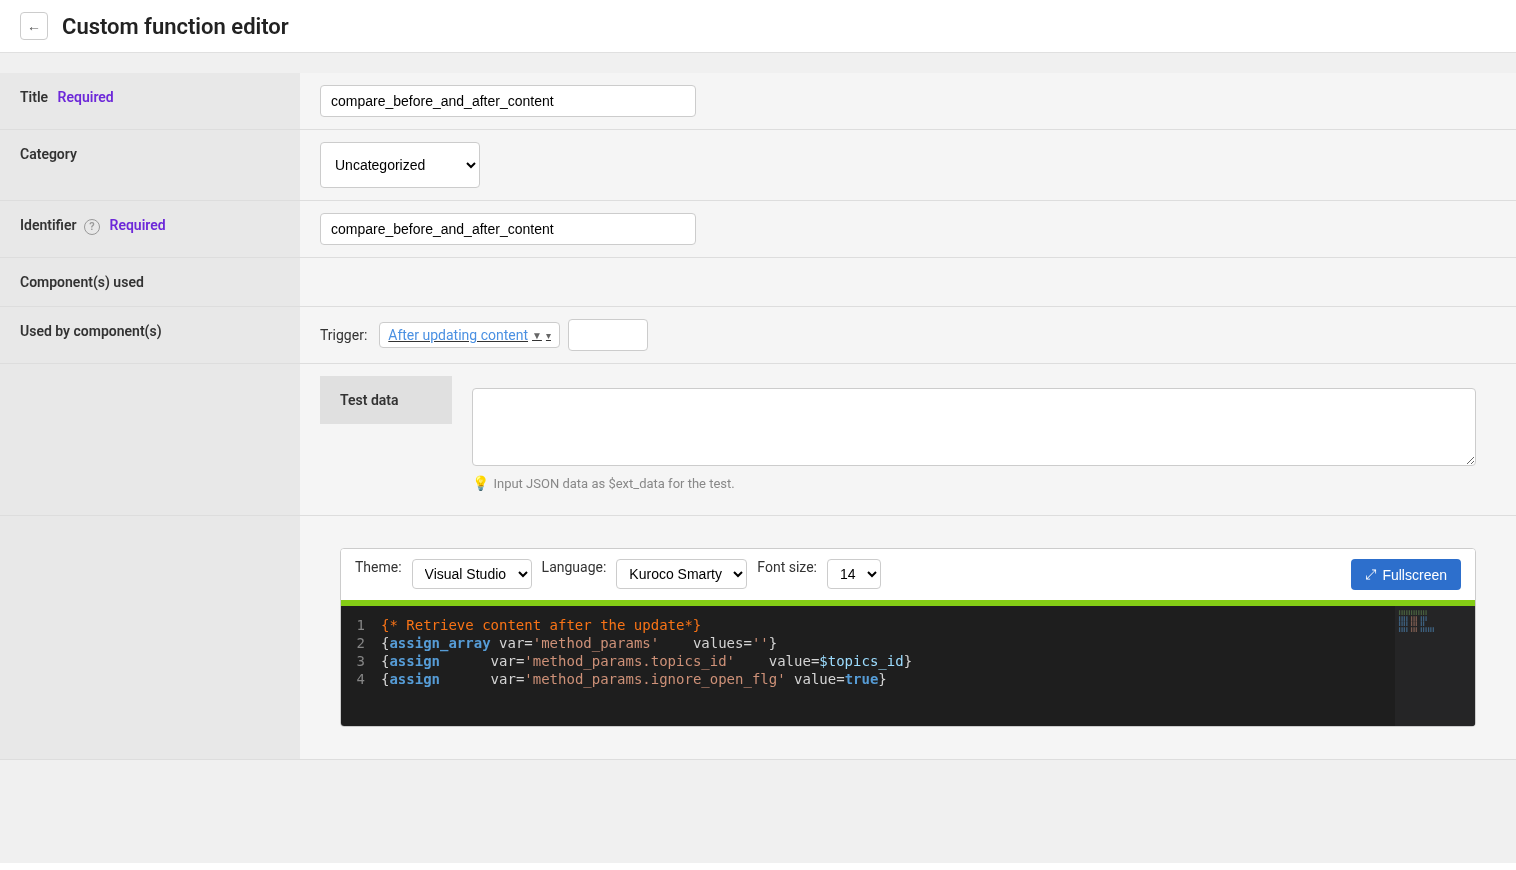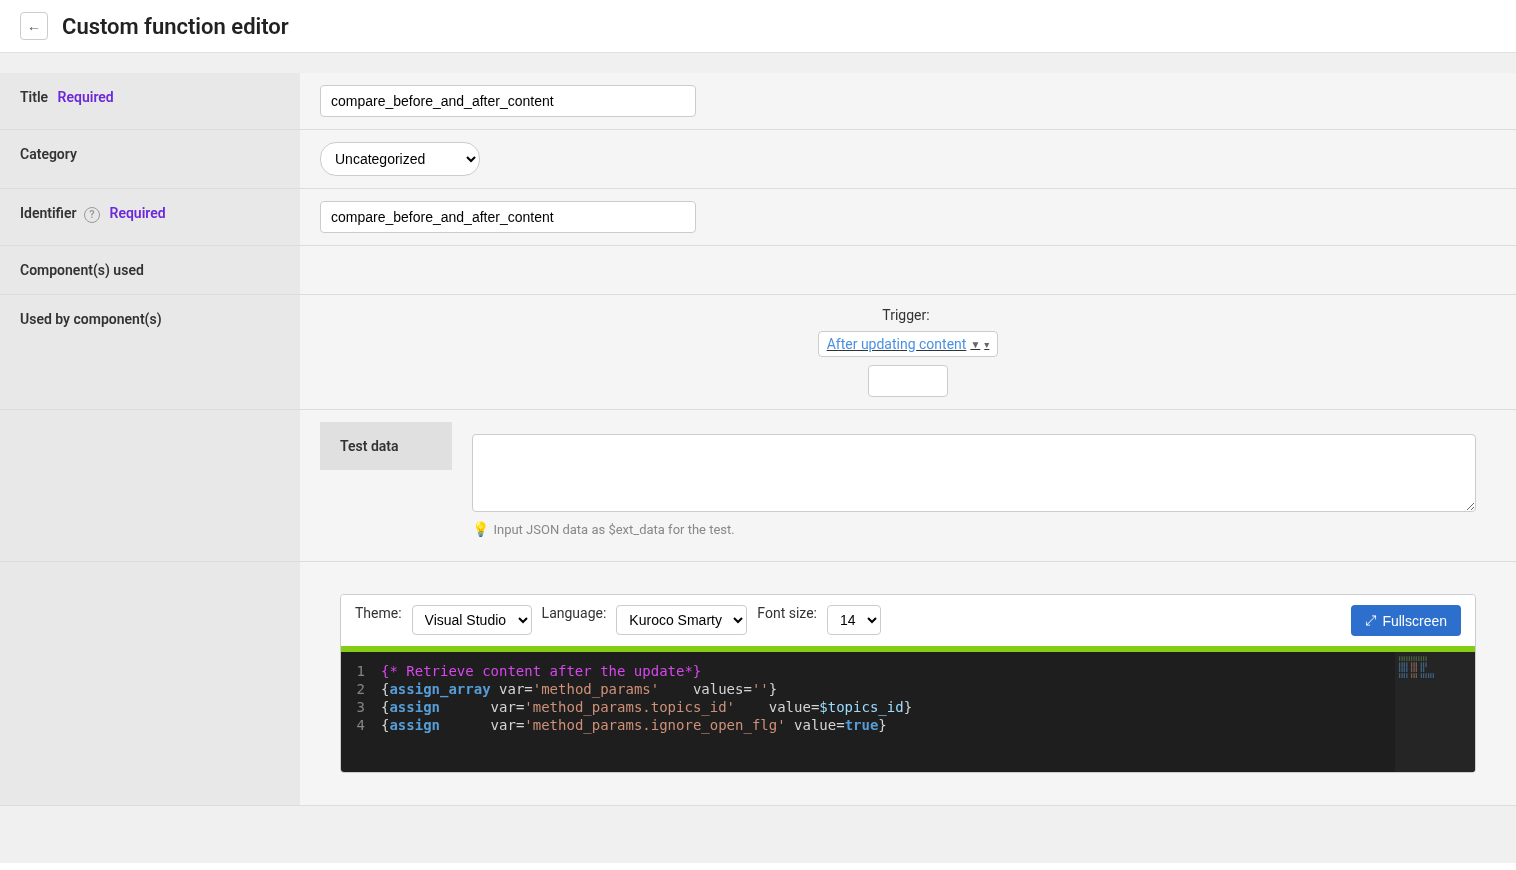--- a/index.html
+++ b/index.html
@@ -69,23 +69,23 @@
     .text-input {
       width: 376px;
       padding: 7px 10px;
       border: 1px solid #ccc;
       border-radius: 4px;
       font-size: 14px;
       background: #fff;
       outline: none;
     }
     .select-input {
-      padding: 7px 10px;
-      border: 1px solid #ccc;
-      border-radius: 16px;
+      padding: 13px 10px;
+      border: 1px solid #ccc;
+      border-radius: 4px;
       font-size: 14px;
       background: #fff;
       cursor: pointer;
       outline: none;
       min-width: 160px;
     }
     .textarea-input {
       width: 560px;
       height: 70px;
       padding: 7px 10px;
@@ -106,21 +106,20 @@
       border: 1px solid #999;
       color: #999;
       font-size: 11px;
       margin-left: 4px;
       cursor: pointer;
     }
     .trigger-row {
       display: flex;
       align-items: center;
       gap: 8px;
-      flex-direction: column;
     }
     .trigger-label {
       font-size: 14px;
       color: #333;
       margin-right: 4px;
     }
     .trigger-select-container {
       display: flex;
       align-items: center;
       border: 1px solid #ccc;
@@ -229,21 +228,21 @@
       text-align: right;
       padding-right: 16px;
       user-select: none;
       flex-shrink: 0;
     }
     .code-content {
       flex: 1;
     }
     .kw { color: #569cd6; font-weight: bold; text-align: right; }
     .str { color: #ce9178; }
-    .comment { color: #d946ef; }
+    .comment { color: #f97316; }
     .var { color: #9cdcfe; }
     .val { color: #d4d4d4; }
     .test-label-box {
       background: #e0e0e0;
       padding: 16px 20px;
       width: 132px;
       font-weight: 600;
       font-size: 14px;
       color: #333;
       vertical-align: top;

